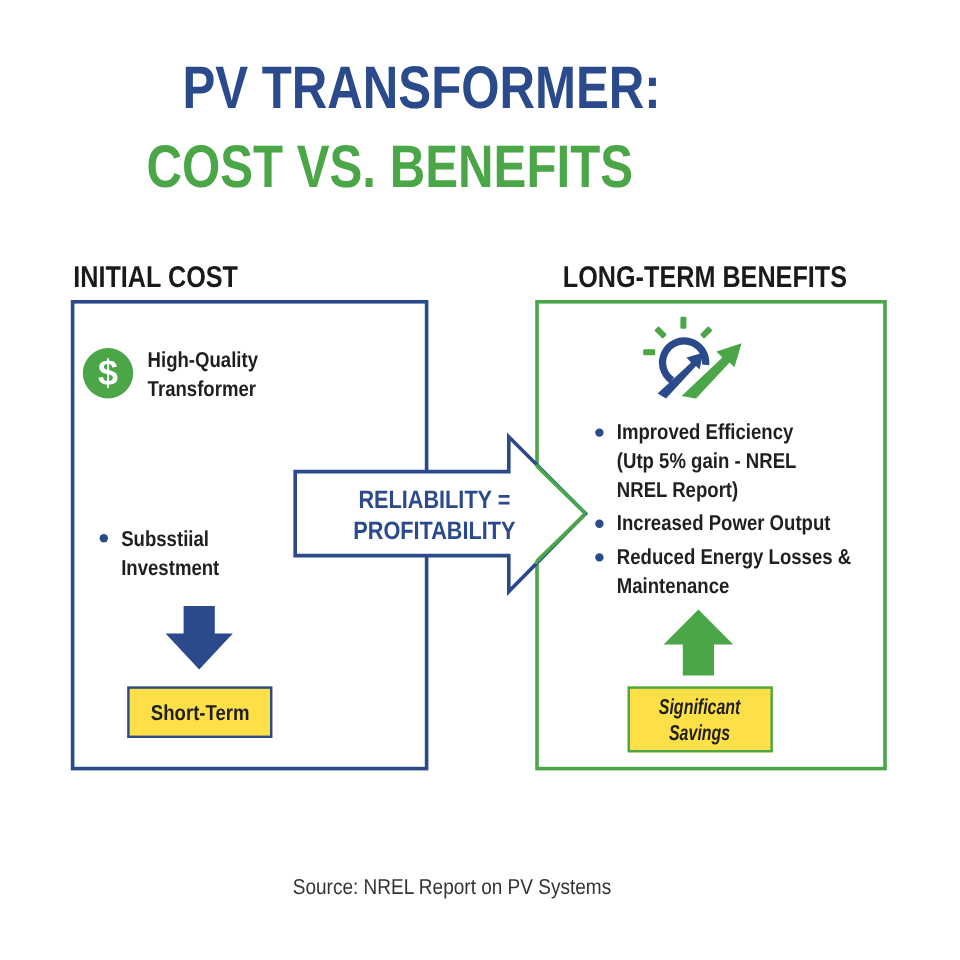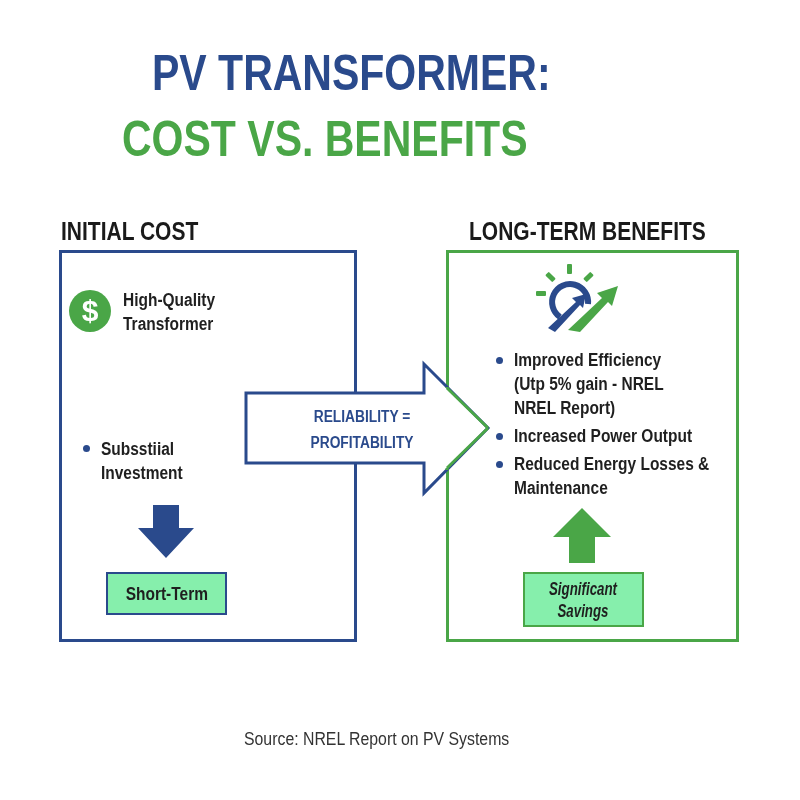--- a/index.html
+++ b/index.html
@@ -10,28 +10,28 @@
   .t1 { left: 152px; top: 48px; color: #2a4a8c; }
   .t2 { left: 122px; top: 114px; color: #4aa647; }
   .section-head { position: absolute; font-weight: bold; font-size: 25px; color: #1a1a1a;
                   transform: scaleX(0.84); transform-origin: left top; white-space: nowrap; line-height: 1; }
   .box { position: absolute; box-sizing: border-box; }
   .box-left { left: 59px; top: 250px; width: 298px; height: 392px; border: 3px solid #2a4a8c; }
   .box-right { left: 446px; top: 250px; width: 293px; height: 392px; border: 3px solid #4aa647; }
   .txt { position: absolute; font-weight: bold; font-size: 18px; line-height: 24px; color: #1f1f1f;
          transform: scaleX(0.86); transform-origin: left top; white-space: nowrap; }
   .bullet { position: absolute; width: 7px; height: 7px; border-radius: 50%; background: #2a4a8c; }
-  .label-box { position: absolute; box-sizing: border-box; background: #86efac; display: flex;
+  .label-box { position: absolute; box-sizing: border-box; background: #fde047; display: flex;
                align-items: center; justify-content: center; text-align: center; font-weight: bold;
                font-size: 18px; line-height: 22px; color: #1f1f1f; }
   .label-box span { display: inline-block; transform: scaleX(0.86); }
   .lb-short { left: 106px; top: 572px; width: 121px; height: 43px; border: 2px solid #2a4a8c; }
   .lb-savings { left: 523px; top: 572px; width: 121px; height: 55px; border: 2px solid #4aa647; font-style: italic; }
   .arrow-text { position: absolute; left: 262px; top: 404px; width: 200px; text-align: center;
-                font-weight: bold; font-size: 16px; line-height: 26px; color: #2a4a8c; }
+                font-weight: bold; font-size: 21px; line-height: 26px; color: #2a4a8c; }
   .arrow-text span { display: block; transform: scaleX(0.86); white-space: nowrap; }
   .source { position: absolute; left: 244px; top: 729px; font-size: 18px; color: #333;
             transform: scaleX(0.88); transform-origin: left top; white-space: nowrap; }
   svg { position: absolute; overflow: visible; }
 </style>
 </head>
 <body>
 
 <div class="title-line t1">PV TRANSFORMER:</div>
 <div class="title-line t2">COST VS. BENEFITS</div>

